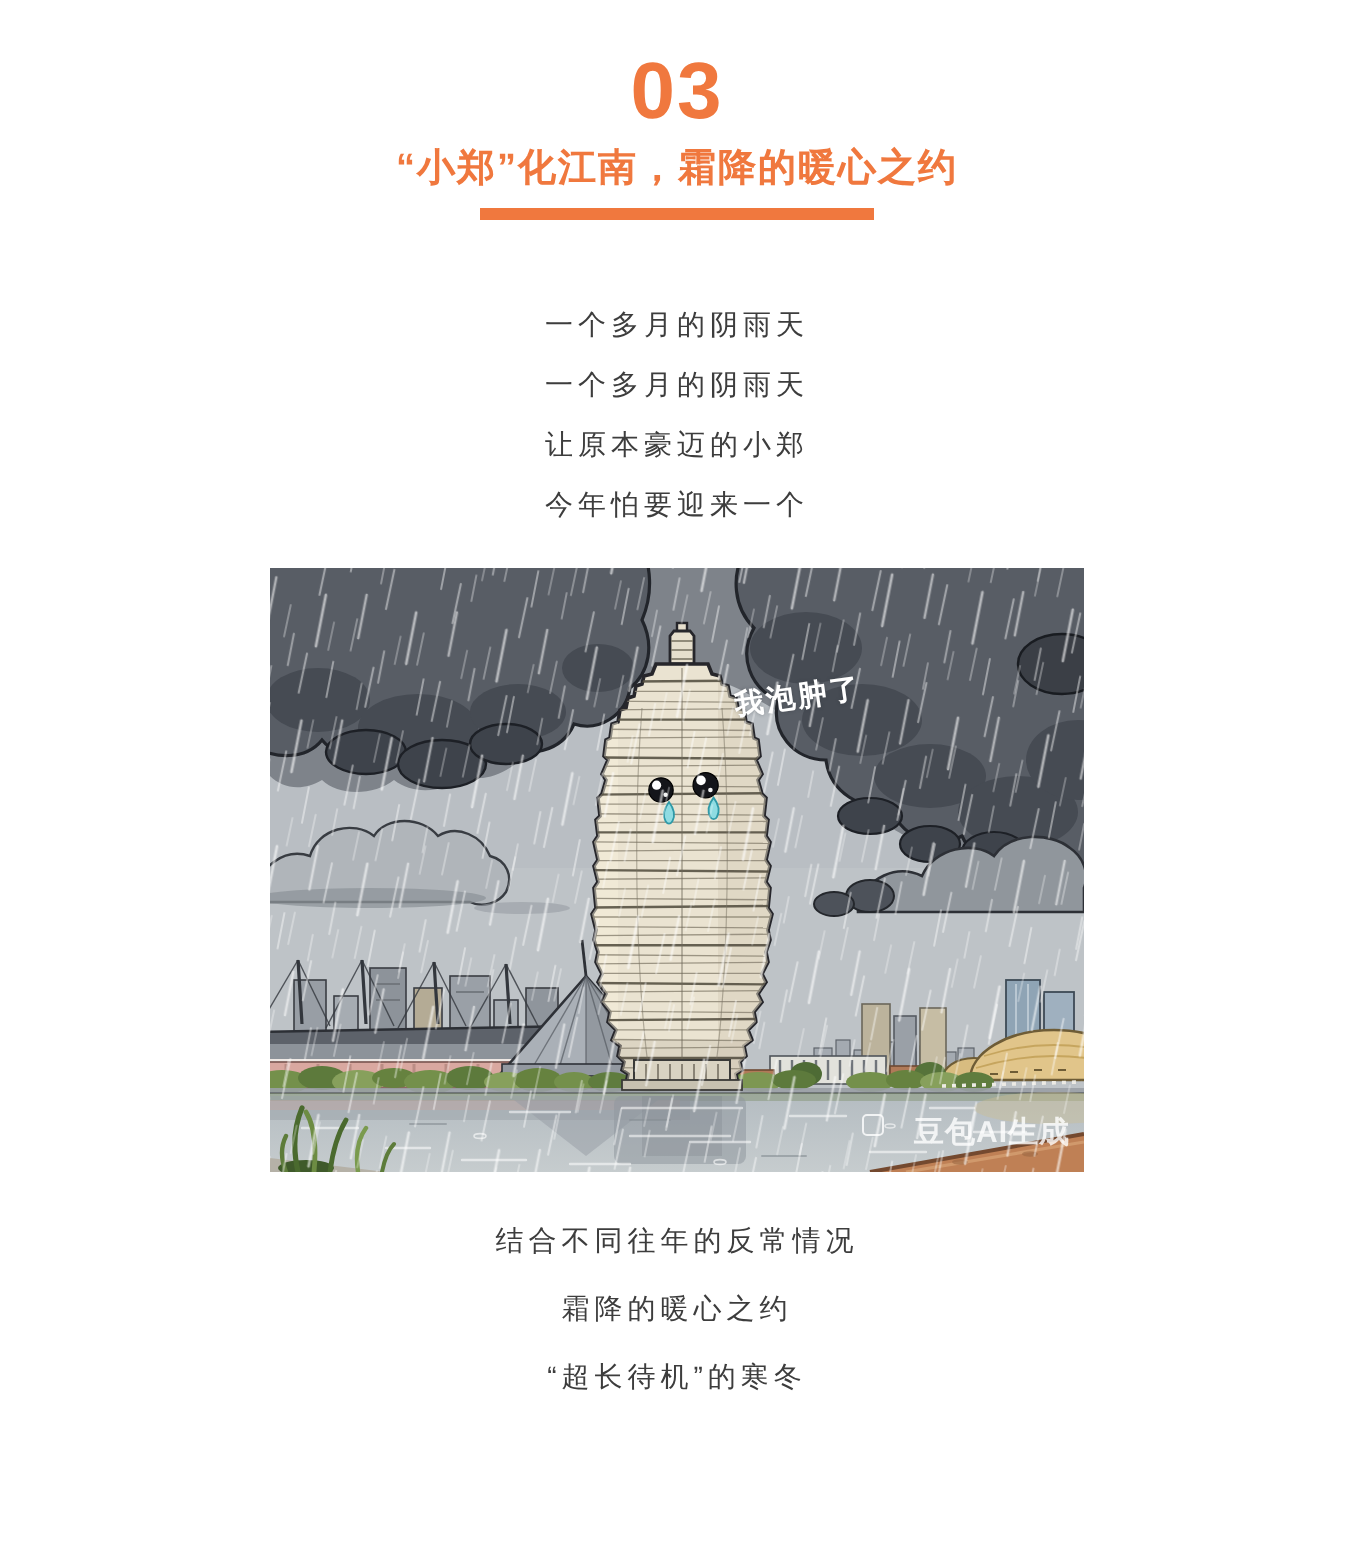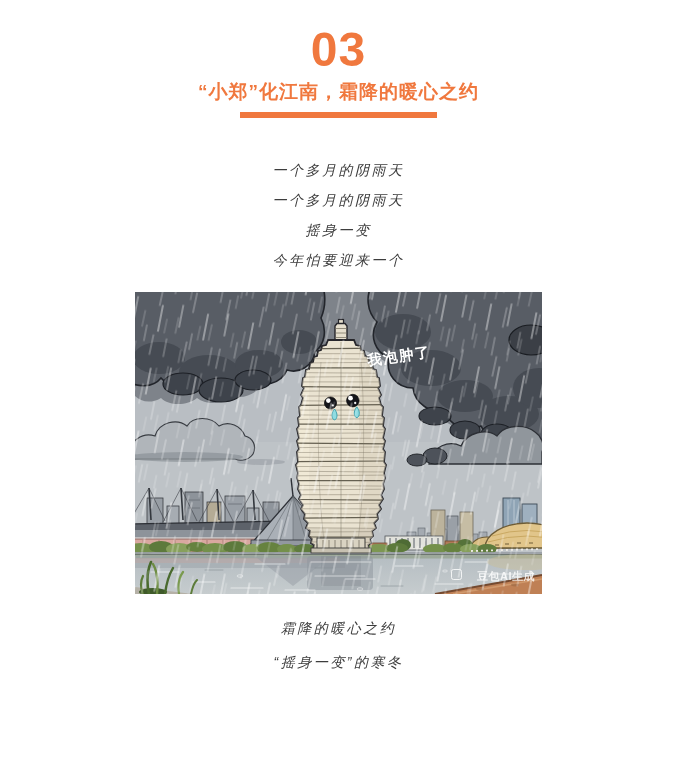--- a/index.html
+++ b/index.html
@@ -6,30 +6,30 @@
   .page{
     position:relative;
     width:677px;height:775px;
     margin:0 auto;
     background:#ffffff;
     overflow:hidden;
     font-family:"Liberation Sans","DejaVu Sans",sans-serif;
   }
   .header{padding-top:26px;text-align:center;}
   .section-number{
-    font-size:48px;font-weight:800;line-height:1;
+    font-size:40px;font-weight:800;line-height:1;
     color:#f0783e;letter-spacing:1px;
   }
   .section-title{
     margin-top:5px;
     font-size:19px;font-weight:700;letter-spacing:1px;
     color:#f0783e;
   }
   .title-bar{width:197px;height:6px;background:#f0783e;margin:7px auto 0;}
-  .para-group{text-align:center;font-style:italic;}
+  .para-group{text-align:center;}
   .para-group p{
     margin:0;font-size:14px;line-height:14px;
     color:#3d3d3d;letter-spacing:2.5px;font-weight:400;
   }
   .intro{margin-top:45px;}
   .intro p{margin-bottom:16px;}
   .outro{margin-top:27px;}
   .outro p{margin-bottom:20px;}
   figure.illustration{
     position:relative;width:407px;height:302px;
@@ -39,39 +39,39 @@
   figure.illustration svg{display:block;}
   .speech-text{
     position:absolute;left:232px;top:55px;
     color:#ffffff;font-size:14.5px;font-weight:700;letter-spacing:1.5px;
     transform:rotate(-8deg);white-space:nowrap;
     text-shadow:0 0 2px rgba(40,45,52,.35);
   }
   .watermark{
     position:absolute;right:7px;bottom:10px;
     display:flex;align-items:flex-start;gap:15px;
-    color:rgba(255,255,255,.8);font-size:11px;font-weight:700;letter-spacing:.5px;
+    color:rgba(255,255,255,.8);font-size:15px;font-weight:700;letter-spacing:.5px;
   }
   .wm-icon{width:9px;height:9px;border:1.3px solid rgba(255,255,255,.8);border-radius:2.5px;}
 </style>
 </head>
 <body>
 
 <div class="page">
 
   <div class="header">
     <div class="section-number">03</div>
     <div class="section-title">“小郑”化江南，霜降的暖心之约</div>
     <div class="title-bar"></div>
   </div>
 
   <div class="para-group intro">
     <p>一个多月的阴雨天</p>
     <p>一个多月的阴雨天</p>
-    <p>摇身一变</p>
+    <p>让原本豪迈的小郑</p>
     <p>今年怕要迎来一个</p>
   </div>
 
   <figure class="illustration">
     <svg width="407" height="302" viewBox="0 0 407 302">
       <defs>
         <linearGradient id="wg" x1="0" y1="0" x2="0" y2="1">
           <stop offset="0" stop-color="#b4bcc1"></stop>
             <stop offset="1" stop-color="#c6ccce"></stop>
         </linearGradient>
@@ -413,17 +413,18 @@
     </svg>
 
     <div class="speech-text">我泡肿了</div>
     <div class="watermark">
       <span class="wm-icon"></span>
       <span>豆包AI生成</span>
     </div>
   </figure>
 
   <div class="para-group outro">
+    <p>结合不同往年的反常情况</p>
     <p>霜降的暖心之约</p>
-    <p>“摇身一变”的寒冬</p>
+    <p>“超长待机”的寒冬</p>
   </div>
 
 </div>
 
 </body></html>

